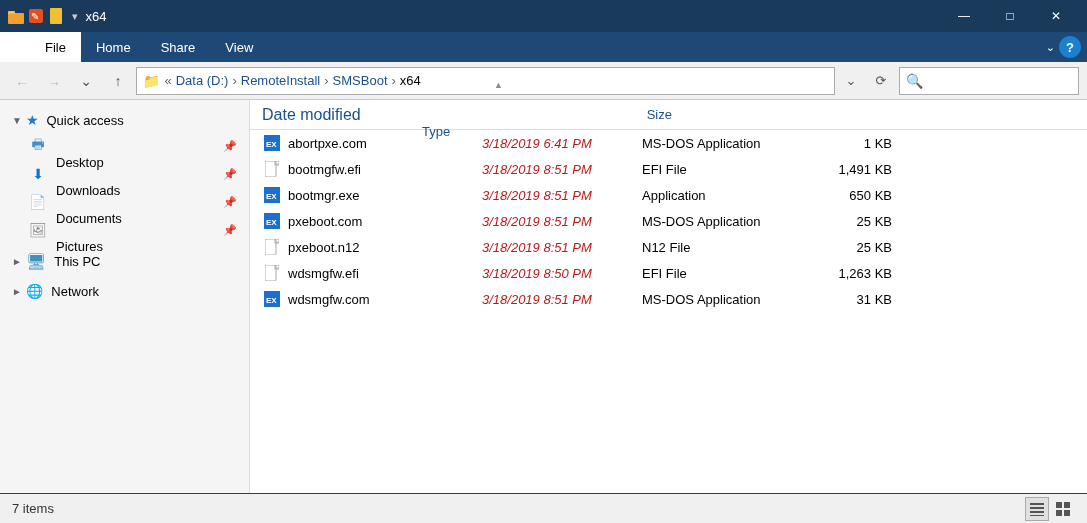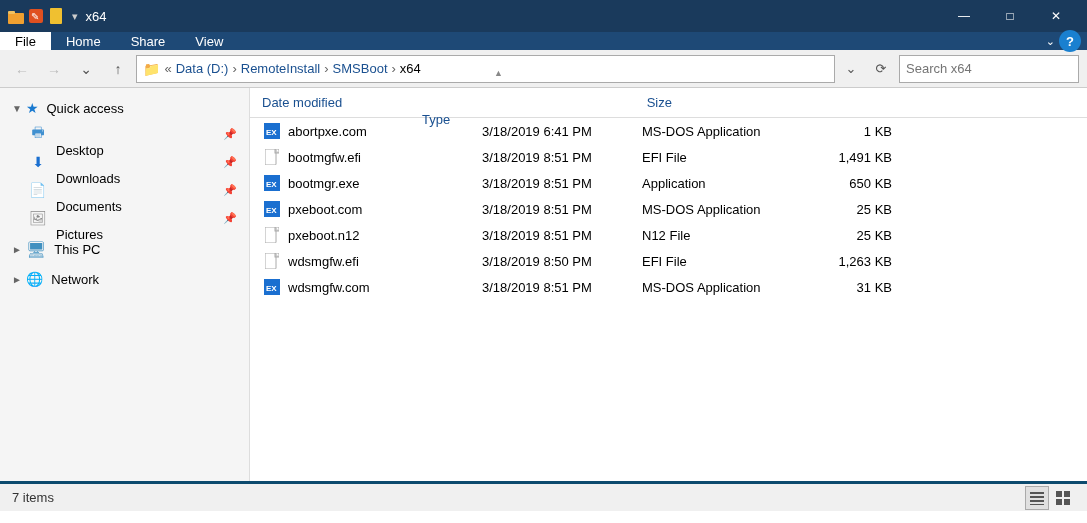--- a/index.html
+++ b/index.html
@@ -19,23 +19,24 @@
     .title-bar-controls { display: flex; gap: 0; margin-left: auto; }
     .title-ctrl {
       width: 46px; height: 32px;
       display: flex; align-items: center; justify-content: center;
       color: #fff; font-size: 12px; cursor: pointer;
     }
 
     
     .menu-bar {
       background: #1e4976;
-      height: 18px;
+      height: 30px;
       display: flex;
       align-items: stretch;
+      margin-left: 30px;
     }
     .menu-item {
       padding: 0 14px;
       display: flex; align-items: center;
       color: #fff; font-size: 13px; cursor: pointer;
       border: 1px solid transparent;
     }
     .menu-item.active {
       background: #fff;
       color: #000;
@@ -113,41 +114,41 @@
 
     
     .column-header {
       height: 30px;
       background: #fff;
       display: flex; align-items: center;
       border-bottom: 1px solid #ddd;
       padding-left: 12px;
     }
     .col-name { width: 230px; color: #1a5090; cursor: pointer; font-size: 13px; }
-    .col-date { width: 160px; color: #1a5090; cursor: pointer; font-size: 13px; }
+    .col-date { width: 160px; color: #1a5090; cursor: pointer; font-size: 16px; }
     .col-type { width: 170px; color: #1a5090; cursor: pointer; font-size: 13px; margin-top: 34px; }
     .col-size { width: 80px; color: #1a5090; cursor: pointer; font-size: 13px; text-align: right; }
 
     
     .file-list { flex: 1; overflow-y: auto; background: #fff; }
     .file-row {
       display: flex; align-items: center;
       height: 26px; padding-left: 12px;
       cursor: pointer; font-size: 13px;
     }
     .file-icon { width: 20px; height: 20px; margin-right: 6px; display: flex; align-items: center; justify-content: center; flex-shrink: 0; }
     .file-cell-name { width: 220px; display: flex; align-items: center; }
-    .file-cell-date { width: 160px; color: #000000; }
+    .file-cell-date { width: 160px; color: #b91c1c; font-style: italic; }
     .file-cell-type { width: 170px; color: #000; }
     .file-cell-size { width: 80px; color: #000; text-align: right; }
 
     
     .status-bar {
       height: 30px; background: #f0f0f0;
-      border-top: 3px solid #0c4a6e;
+      border-top: 1px solid #0c4a6e;
       display: flex; align-items: center;
       padding: 0 12px;
       font-size: 13px; color: #333;
     }
     .status-bar-right { margin-left: auto; display: flex; gap: 2px; }
     .view-btn {
       width: 24px; height: 24px;
       display: flex; align-items: center; justify-content: center;
       cursor: pointer; border: 1px solid transparent;
     }
@@ -212,21 +213,20 @@
     <span class="path-sep">›</span>
     <span class="path-segment">RemoteInstall</span>
     <span class="path-sep">›</span>
     <span class="path-segment">SMSBoot</span>
     <span class="path-sep">›</span>
     <span class="path-current">x64</span>
   </div>
   <div class="address-dropdown">⌄</div>
   <div class="refresh-btn">⟳</div>
   <div class="search-box">
-    <input class="search-input" placeholder="Search x64" type="text" style="">
     <span class="search-icon">🔍</span>
   </div>
 </div>
 
 <div class="main-layout">
 
   <div class="sidebar">
 
     <div class="sidebar-section-header">
       <span class="expand-arrow">▼</span>

